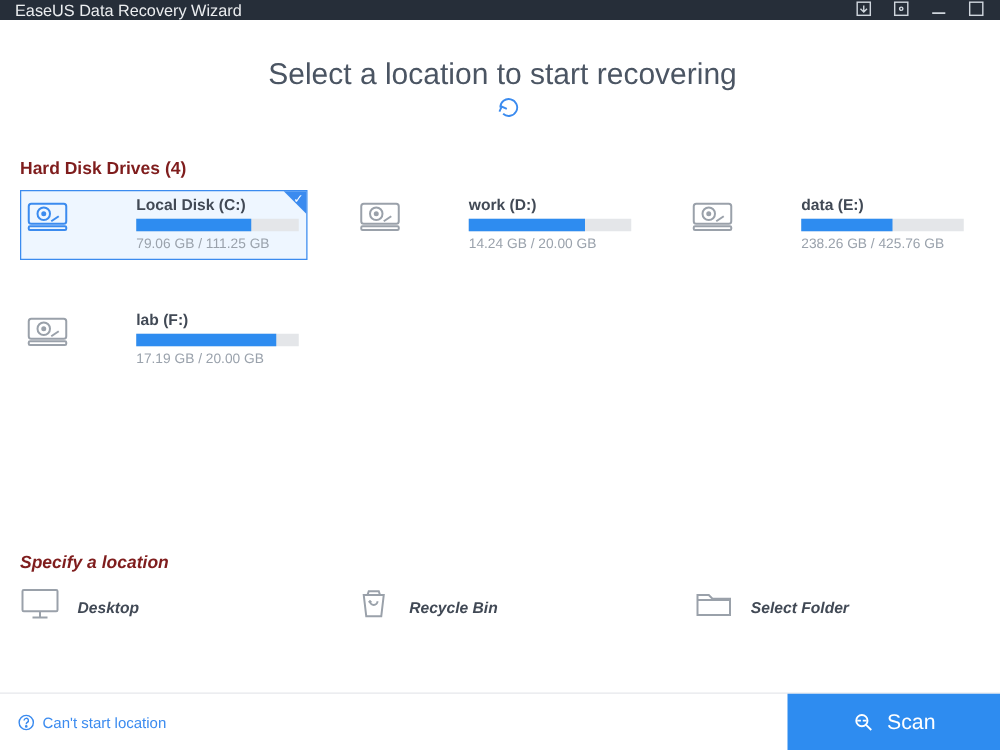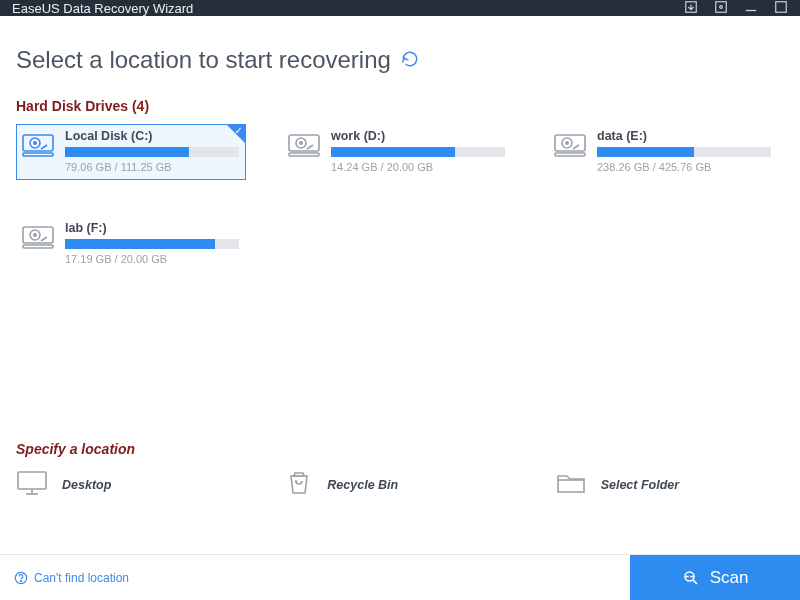--- a/index.html
+++ b/index.html
@@ -5,33 +5,33 @@
   * { box-sizing: border-box; margin: 0; padding: 0; font-family: "Segoe UI", Arial, sans-serif; }
   body { width: 800px; height: 600px; background: #fff; overflow: hidden; position: relative; }
 
   .titlebar { height: 16px; background: #262e39; color: #eceef0; display: flex; align-items: center; padding: 0 12px; font-size: 13px; }
   .titlebar .title { flex: 1; }
   .win-controls { display: flex; gap: 16px; align-items: center; }
   .win-controls svg { width: 14px; height: 14px; }
   .win-btn { cursor: pointer; color: #cfd6dd; }
 
   .content { padding: 20px 12px 0 12px; }
-  .headline { font-size: 24px; font-weight: 300; color: #4b5563; margin: 10px 0 24px 4px; display: flex; align-items: center; }
+  .headline { font-size: 24px; font-weight: 300; color: #4b5563; margin: 10px 0 24px 4px; display: flex; align-items: center; flex-direction: column; }
   .refresh-icn { margin-left: 10px; color: #3b8bef; }
 
   .section-title { font-size: 14px; font-weight: 700; color: #7f1d1d; margin: 0 0 10px 4px; }
 
   .drives { display: flex; flex-wrap: wrap; gap: 36px 36px; padding: 0 4px; }
   .drive-card { width: 230px; height: 56px; display: flex; align-items: flex-start; padding: 4px 6px 4px 4px; border: 1px solid transparent; position: relative; cursor: pointer; }
   .drive-card.selected { border: 1px solid #3b8bef; background: #eef6ff; }
   .drive-card.selected::after { content: ""; position: absolute; top: 0; right: 0; width: 0; height: 0; border-top: 18px solid #3b8bef; border-left: 18px solid transparent; }
   .drive-card.selected .check { position: absolute; top: 0; right: 2px; color: #fff; font-size: 10px; z-index: 2; }
   .drive-icon { width: 34px; height: 30px; flex: 0 0 34px; margin-right: 10px; color: #9aa1aa; position: relative; }
   .drive-icon.sel { color: #3b8bef; }
-  .drive-body { flex: 1; }
+  .drive-body { flex: 1; margin-left: 44px; }
   .drive-name { font-size: 12.5px; font-weight: 700; color: #414955; margin-bottom: 4px; }
   .bar { width: 100%; height: 10px; background: #e4e6e9; position: relative; margin-bottom: 4px; }
   .bar > span { display: block; height: 100%; background: #2e8cf0; }
   .drive-size { font-size: 11px; color: #9aa2ac; }
 
   .specify { padding: 0 12px; position: absolute; left: 0; right: 0; top: 441px; font-style: italic; }
   .spec-row { display: flex; gap: 40px; margin-top: 12px; padding: 0 4px; }
   .spec-item { display: flex; align-items: center; gap: 14px; width: 250px; cursor: pointer; }
   .spec-item .lbl { font-size: 12.5px; font-weight: 600; color: #414955; }
   .spec-icon { color: #9aa1aa; }
@@ -192,21 +192,21 @@
   </div>
 </div>
 
 <div class="footer">
   <span class="help">
     <svg width="14" height="14" viewBox="0 0 16 16" fill="none" stroke="currentColor" stroke-width="1.3">
         <circle cx="8" cy="8" r="6.5"></circle>
         <path d="M6 6.2a2 2 0 1 1 2.8 1.8c-.8.4-.8 1-0.8 1.5"></path>
         <circle cx="8" cy="11.6" r="0.6" fill="currentColor"></circle>
       </svg>
-    <span>Can't find location</span>
+    <span>Can't start location</span>
   </span>
   <div class="scan-btn">
     <svg width="18" height="18" viewBox="0 0 24 24" fill="none" stroke="#fff" stroke-width="2">
         <circle cx="10" cy="10" r="6"></circle>
         <line x1="20" y1="20" x2="14.5" y2="14.5"></line>
         <line x1="5" y1="10" x2="9" y2="10"></line>
         <line x1="11" y1="10" x2="15" y2="10"></line>
       </svg>
     <span>Scan</span>
   </div>

